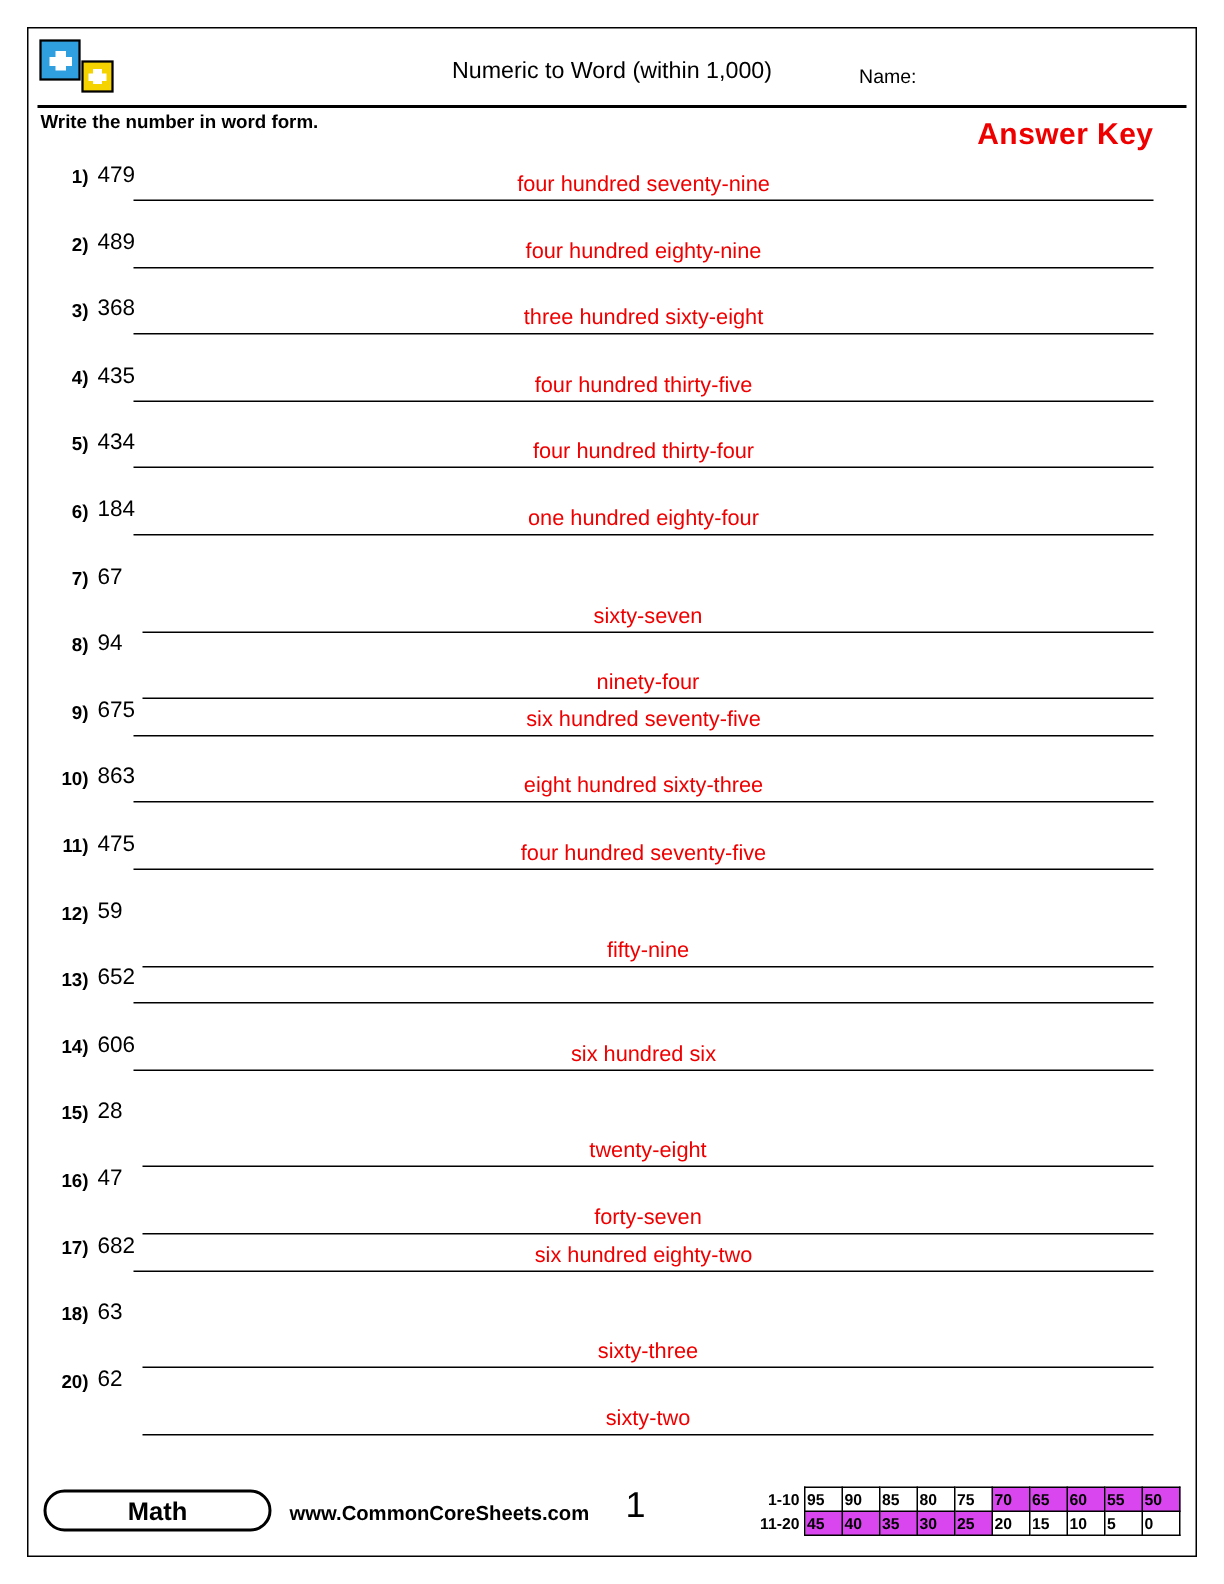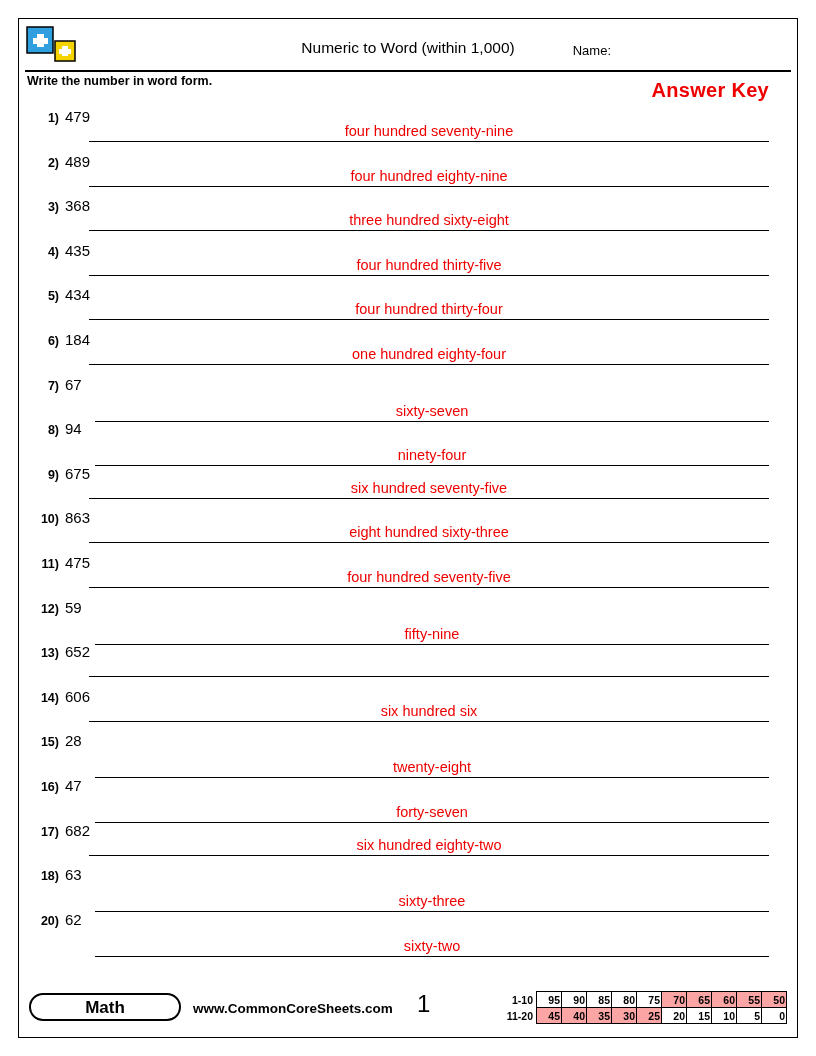--- a/index.html
+++ b/index.html
@@ -129,21 +129,21 @@
   }
   .answer-text {
     position: absolute;
     left: 0;
     right: 0;
     bottom: 3px;
     text-align: center;
     font-size: 14.5px;
     color: #ef0000;
   }
-  .row .line-wrap.indent-3 { left: 64px; margin-top: 8px; }
+  .row .line-wrap.indent-3 { left: 64px; }
   .row .line-wrap.indent-2 { left: 70px; margin-top: 20px; }
 
   
   .footer {
     position: absolute;
     left: 0;
     bottom: 0px;
     width: 766px;
     height: 40px;
   }
@@ -179,33 +179,33 @@
     right: 4px;
     top: 0px;
     border-collapse: collapse;
     font-size: 10.5px;
     margin-left: 15px;
   }
   .score-table td {
     border: 1px solid #000;
     width: 22px;
     height: 15px;
-    text-align: right;
+    text-align: left;
     padding: 0 1px;
     font-weight: bold;
   }
   .score-table td.rowlabel {
     width: 32px;
     border: none;
     text-align: right;
     padding-right: 3px;
     font-weight: bold;
   }
   .score-table td.hi {
-    background: #fca5a5;
+    background: #d946ef;
   }
 </style>
 </head>
 <body>
 
 <div class="page">
   <div class="inner">
 
     <div class="header">
       <div class="logo">

